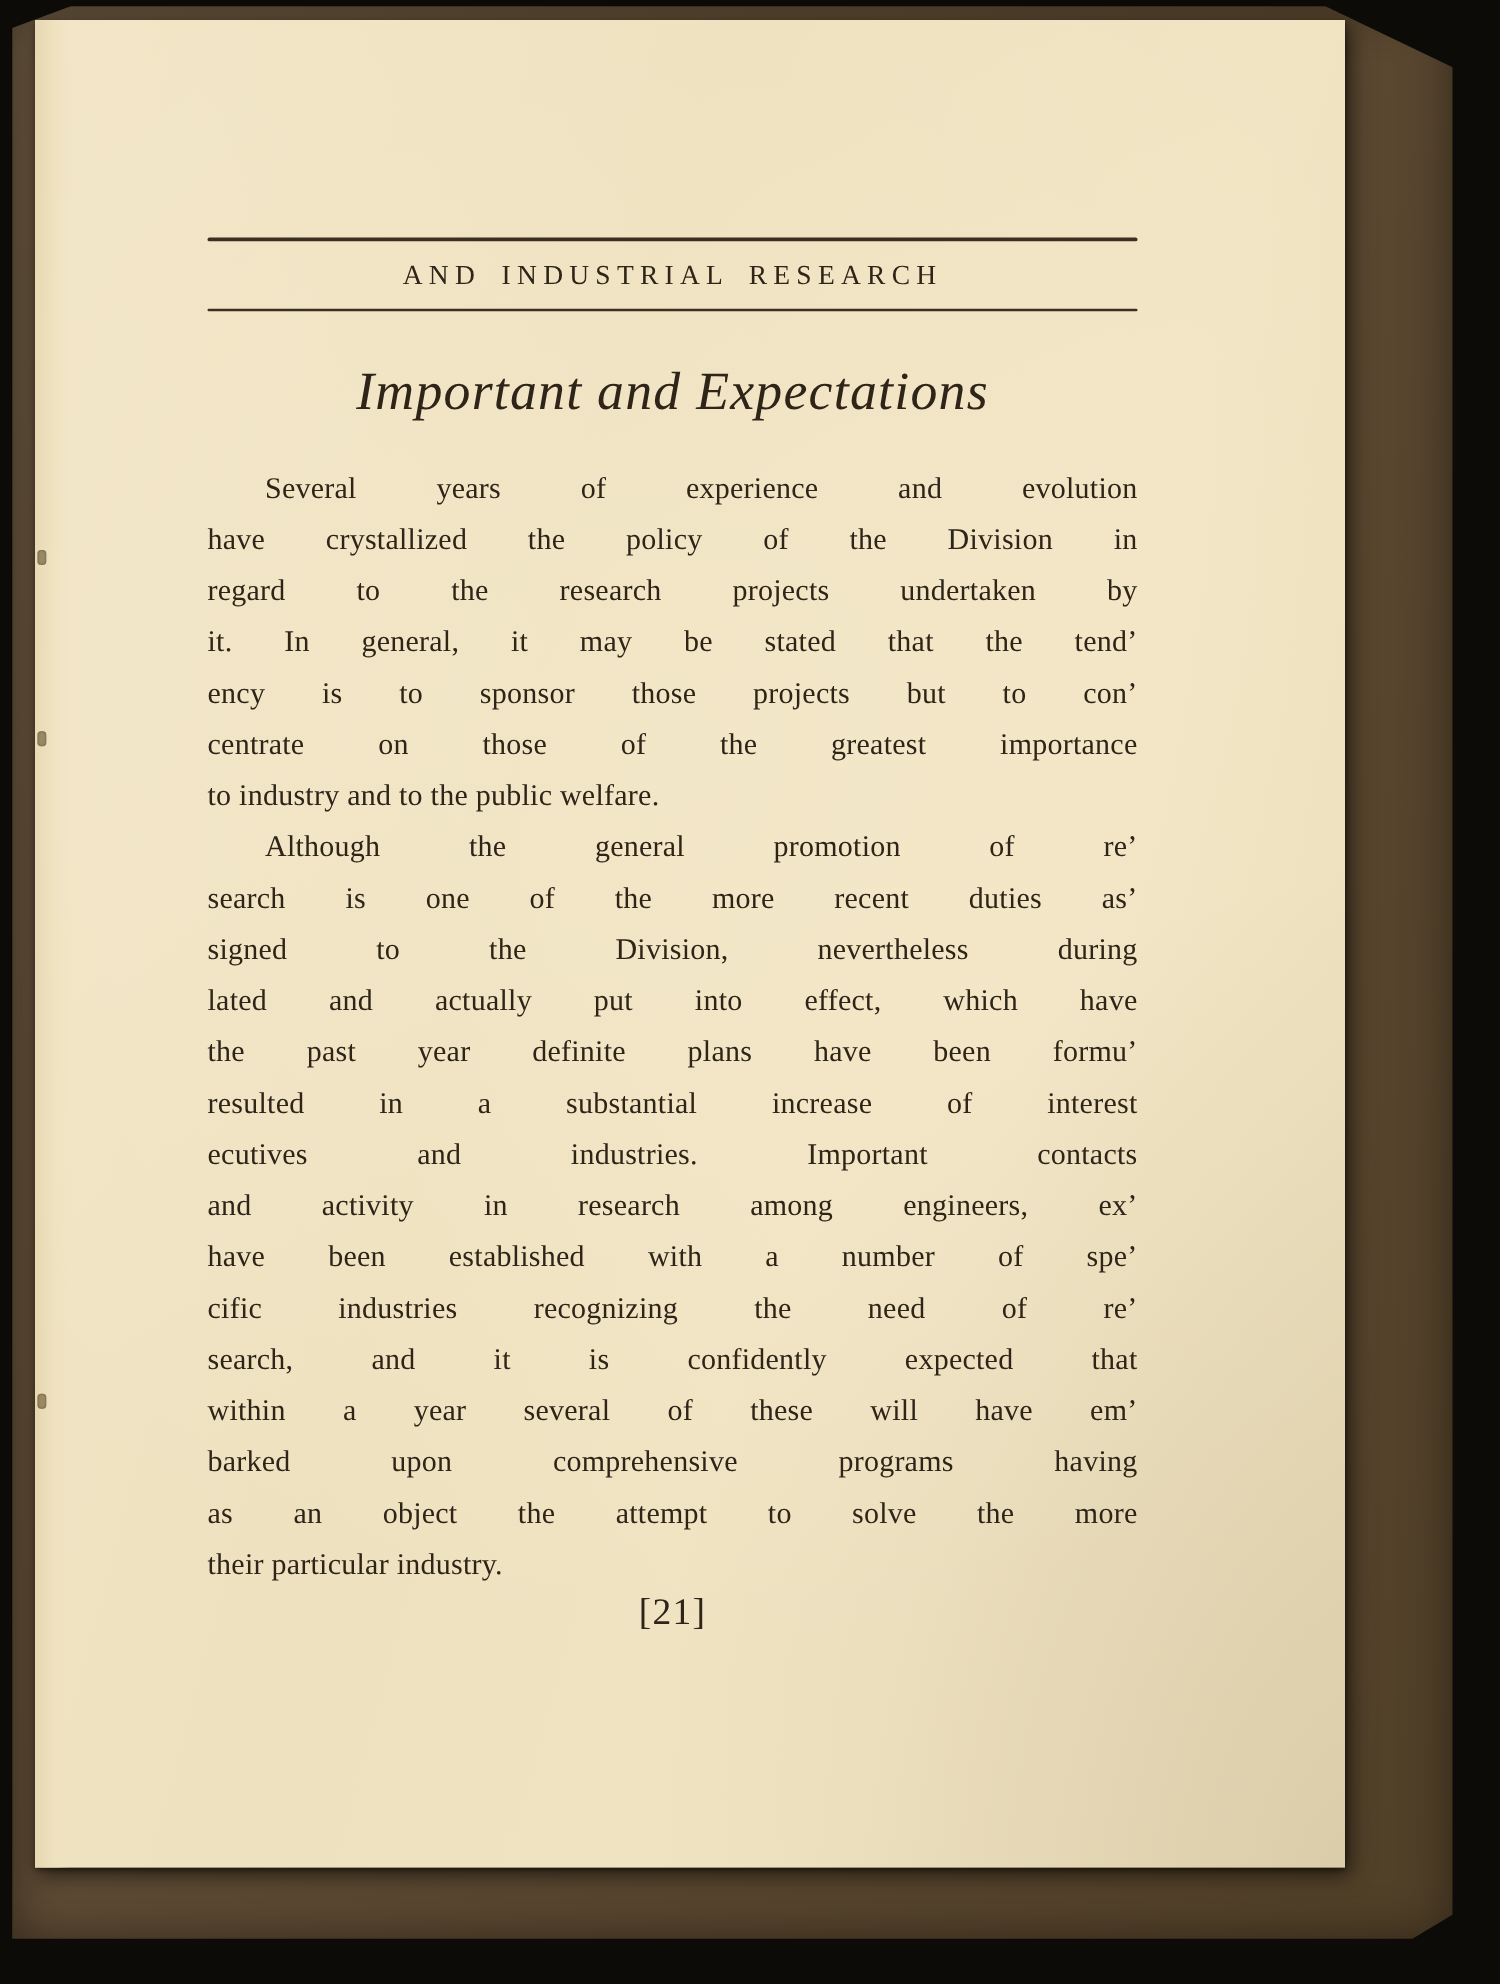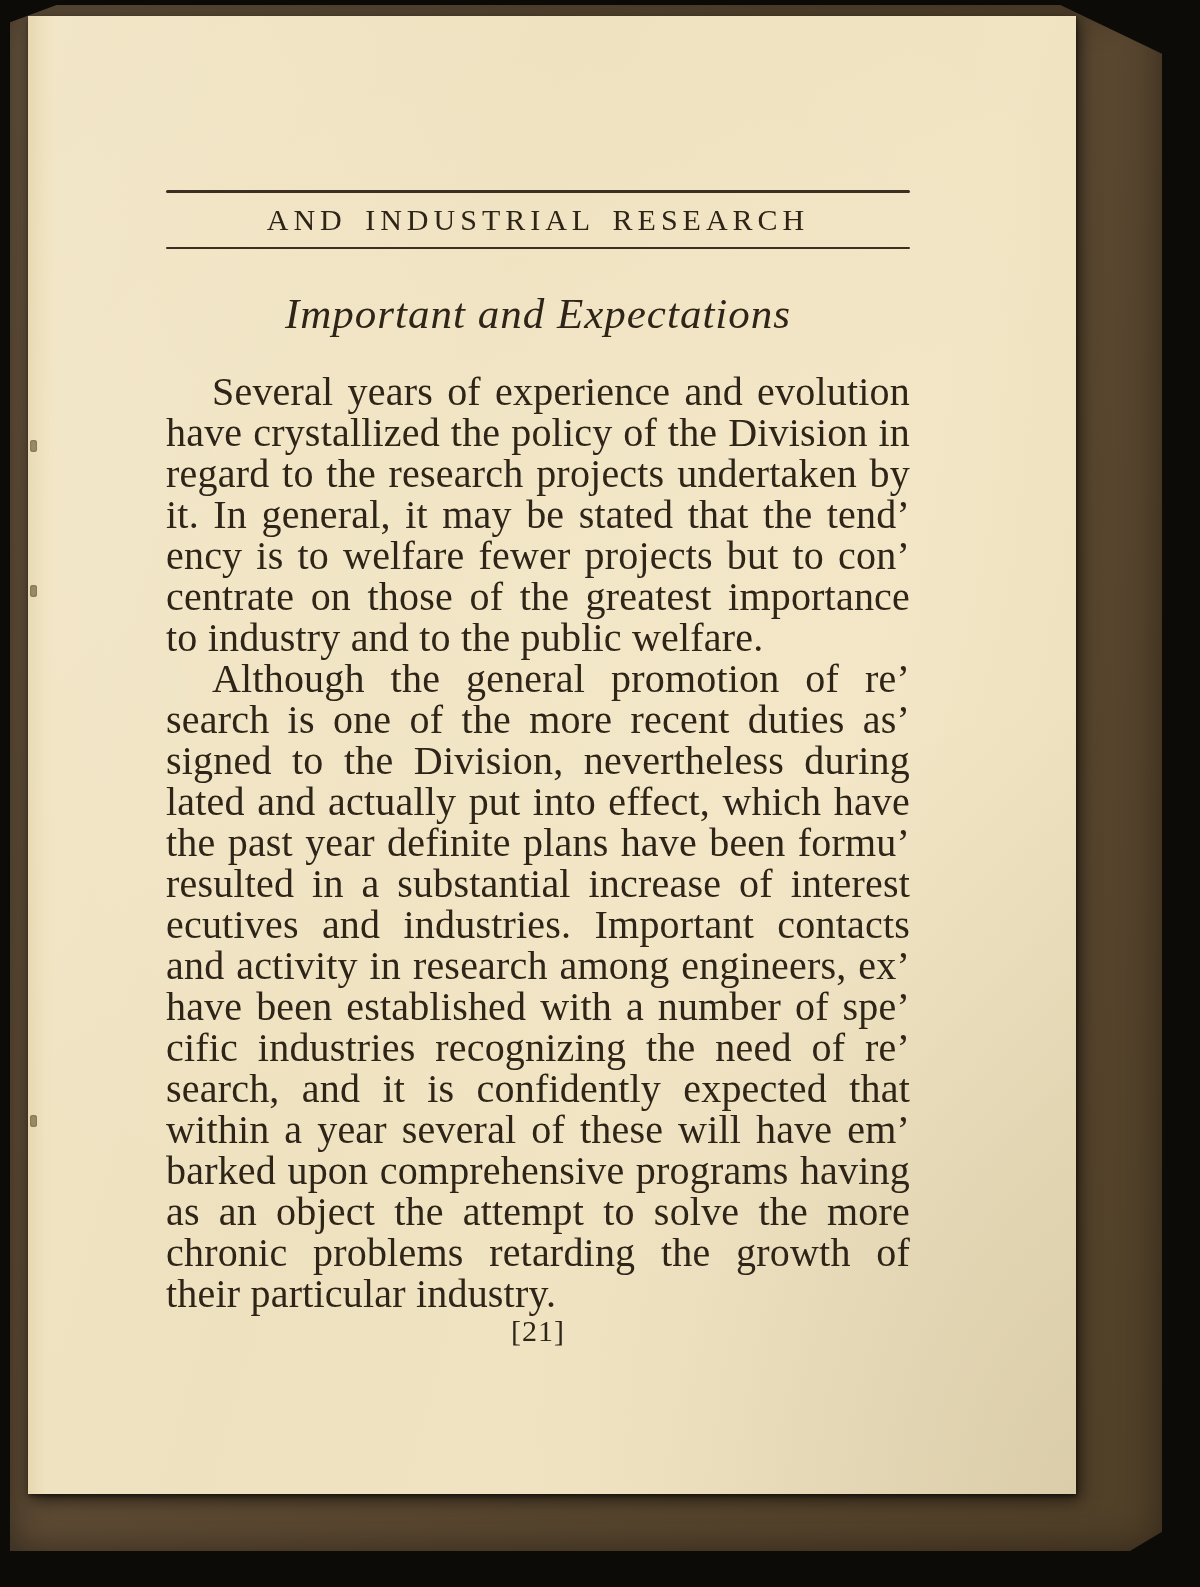--- a/index.html
+++ b/index.html
@@ -77,42 +77,42 @@
   }
 
   .running-head-block { margin-top: 174px; }
   .rule {
     height: 3px;
     background: #3a2f20;
     border-radius: 2px;
   }
   .rule.thin { height: 2px; }
   .running-head {
-    font-size: 30px;
+    font-size: 22px;
     line-height: 54px;
     text-align: center;
     letter-spacing: 5px;
     word-spacing: 6px;
     color: #2e2518;
   }
 
   .section-title {
     margin-top: 40px;
     font-style: italic;
     font-weight: normal;
     font-size: 43px;
     line-height: 50px;
     text-align: center;
     letter-spacing: 1px;
     color: #2e2518;
   }
 
   .body-text {
     margin-top: 32px;
-    font-size: 40px;
+    font-size: 24px;
     line-height: 41px;
     letter-spacing: 0.2px;
   }
   .line {
     text-align: justify;
     text-align-last: justify;
     white-space: normal;
   }
   .line.first { text-indent: 46px; }
   .line.last { text-align-last: left; }
@@ -149,40 +149,39 @@
     </div>
 
     <h1 class="section-title">Important and Expectations</h1>
 
     <div class="body-text">
       <div class="para">
           <div class="line first">Several years of experience and evolution</div>
           <div class="line">have crystallized the policy of the Division in</div>
           <div class="line">regard to the research projects undertaken by</div>
           <div class="line">it. In general, it may be stated that the tend’</div>
-          <div class="line">ency is to welfare fewer projects but to con’</div>
+          <div class="line">ency is to sponsor those projects but to con’</div>
           <div class="line">centrate on those of the greatest importance</div>
           <div class="line last">to industry and to the public welfare.</div>
         </div>
       <div class="para">
           <div class="line first">Although the general promotion of re’</div>
           <div class="line">search is one of the more recent duties as’</div>
           <div class="line">signed to the Division, nevertheless during</div>
           <div class="line">lated and actually put into effect, which have</div>
           <div class="line">the past year definite plans have been formu’</div>
           <div class="line">resulted in a substantial increase of interest</div>
           <div class="line">ecutives and industries. Important contacts</div>
           <div class="line">and activity in research among engineers, ex’</div>
           <div class="line">have been established with a number of spe’</div>
           <div class="line">cific industries recognizing the need of re’</div>
           <div class="line">search, and it is confidently expected that</div>
           <div class="line">within a year several of these will have em’</div>
           <div class="line">barked upon comprehensive programs having</div>
           <div class="line">as an object the attempt to solve the more</div>
-          <div class="line">chronic problems retarding the growth of</div>
           <div class="line last">their particular industry.</div>
         </div>
     </div>
 
     <div class="page-number">[21]</div>
 
   </div>
 </div>
 
 </body></html>

